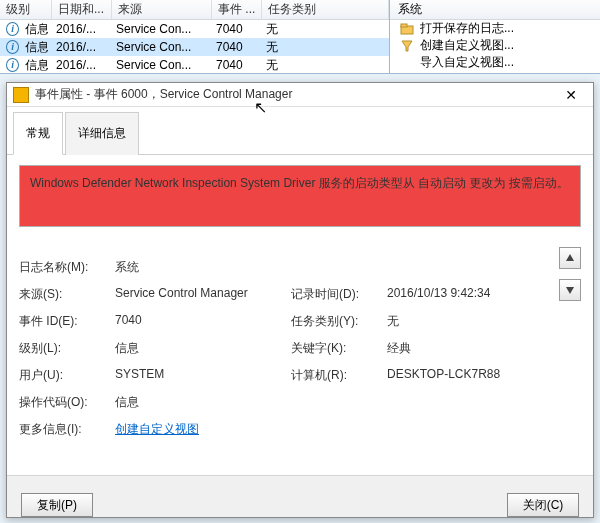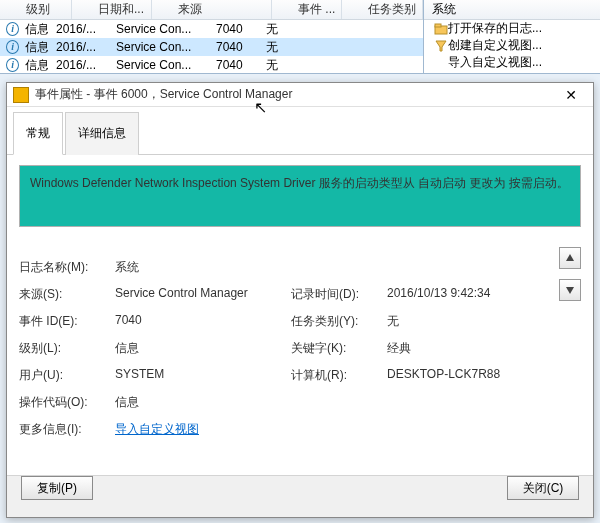--- a/index.html
+++ b/index.html
@@ -2,54 +2,54 @@
 <html><head>
 <meta charset="utf-8">
 <style>
 * { box-sizing: border-box; margin: 0; padding: 0; font-family: "Microsoft YaHei", "Segoe UI", Tahoma, sans-serif; font-size: 12px; }
 body { background: #e8f0f8; width: 600px; height: 523px; overflow: hidden; position: relative; }
 
 
 .topgrid { position: absolute; top: 0; left: 0; right: 0; height: 74px; background: #fff; display: flex; border-bottom: 1px solid #a0b8d0; }
 .gridleft { flex: 1; border-right: 1px solid #a0b8d0; }
 .gridhead { display: flex; background: linear-gradient(#fdfdfd,#eef2f7); border-bottom: 1px solid #d0d8e0; height: 20px; align-items: center; }
-.gh { padding: 0 6px; border-right: 1px solid #d8e0e8; height: 100%; display: flex; align-items: center; color: #333; white-space: nowrap; overflow: hidden; margin-left: 20px; }
+.gh { padding: 0 6px; border-right: 1px solid #d8e0e8; height: 100%; display: flex; align-items: center; color: #333; white-space: nowrap; overflow: hidden; }
 .gh1{width:52px}.gh2{width:60px}.gh3{width:100px}.gh4{width:50px}.gh5{flex:1}
 .grow { display:flex; height:18px; align-items:center; padding-left:2px; }
 .grow.selected { background:#cde8ff; }
 .grow .c1{width:50px;display:flex;align-items:center;gap:2px}
 .grow .c2{width:60px}.grow .c3{width:100px}.grow .c4{width:50px}.grow .c5{flex:1}
 .grow span{white-space:nowrap;overflow:hidden;padding:0 4px}
 .infoicon{display:inline-flex;width:14px;height:14px;border-radius:50%;border:1px solid #2a7ab0;align-items:center;justify-content:center;font-family:serif;font-style:italic;font-weight:bold;color:#2a7ab0;font-size:10px;line-height:1}
 
 
 .actions { width: 210px; background: #fff; display:flex;flex-direction:column; }
 .actionshead{background:linear-gradient(#fdfdfd,#eef2f7);border-bottom:1px solid #d0d8e0;height:20px;display:flex;align-items:center;padding:0 8px}
-.actitem{display:flex;align-items:center;padding:2px 10px;height:17px;cursor:pointer}
+.actitem{display:flex;align-items:center;gap:6px;padding:2px 10px;height:17px;cursor:pointer}
 .aicon{width:14px;height:14px;display:inline-flex;align-items:center;justify-content:center}
 
 
 .dialog{position:absolute;left:6px;top:82px;width:588px;height:436px;background:#fff;border:1px solid #888;box-shadow:0 2px 8px rgba(0,0,0,.25)}
 .titlebar{height:24px;display:flex;align-items:center;padding:0 6px;background:#fff;border-bottom:1px solid #e0e0e0}
 .titlebar .ticon{width:16px;height:16px;background:#f4b400;border:1px solid #b08000;margin-right:6px;display:flex;align-items:center;justify-content:center}
 .titlebar .ttxt{flex:1;color:#333}
 .titlebar .closex{width:32px;text-align:center;font-size:14px;cursor:pointer}
 .tabsrow{display:flex;gap:2px;padding:4px 6px 0 6px;border-bottom:1px solid #cfcfcf;background:#fff}
 .tab{padding:12px 12px;border:1px solid #cfcfcf;border-bottom:none;background:#f3f3f3;cursor:pointer;position:relative;top:1px}
 .tab.active{background:#fff;border-bottom:1px solid #fff}
 .dlgbody{padding:10px 12px;position:relative;height:350px}
 
-.msgbox{border:1px solid #b0b0b0;background:#14b8a6;padding:8px 10px;height:62px;line-height:1.6;color:#333}
+.msgbox{border:1px solid #b0b0b0;background:#ef4444;padding:8px 10px;height:62px;line-height:1.6;color:#333}
 .navarrows{position:absolute;right:12px;top:92px;display:flex;flex-direction:column;gap:10px}
 .navbtn{width:22px;height:22px;border:1px solid #9a9a9a;background:linear-gradient(#fff,#e6e6e6);display:flex;align-items:center;justify-content:center;cursor:pointer}
 .details{margin-top:32px;display:grid;grid-template-columns:90px 170px 90px 1fr;row-gap:10px;column-gap:6px;color:#333}
 .details .lbl{color:#333}
 .link{color:#0066cc;text-decoration:underline;cursor:pointer}
 
-.btnbar{position:absolute;left:0;right:0;bottom:0;height:42px;background:#f0f0f0;border-top:1px solid #d4d4d4;display:flex;align-items:flex-start;justify-content:space-between;padding:0 14px}
+.btnbar{position:absolute;left:0;right:0;bottom:0;height:42px;background:#f0f0f0;border-top:1px solid #d4d4d4;display:flex;align-items:flex-end;justify-content:space-between;padding:0 14px}
 .btn{min-width:72px;height:24px;border:1px solid #8a8a8a;background:linear-gradient(#fefefe,#e4e4e4);cursor:pointer;padding:0 10px}
 .cursor{position:absolute;left:254px;top:98px;font-size:16px;color:#000;pointer-events:none}
 </style>
 </head>
 <body>
 
 <div class="topgrid">
   <div class="gridleft">
     <div class="gridhead">
       <div class="gh gh1">级别</div>
@@ -164,21 +164,21 @@
       <div>SYSTEM</div>
       <div class="lbl">计算机(R):</div>
       <div>DESKTOP-LCK7R88</div>
 
       <div class="lbl">操作代码(O):</div>
       <div>信息</div>
       <div></div>
         <div></div>
 
       <div class="lbl">更多信息(I):</div>
-      <div><span class="link">导入自定义视图</span></div>
+      <div><span class="link">创建自定义视图</span></div>
       <div></div>
         <div></div>
     </div>
   </div>
   <div class="btnbar">
     <button class="btn">复制(P)</button>
     <button class="btn">关闭(C)</button>
   </div>
 </div>
 

